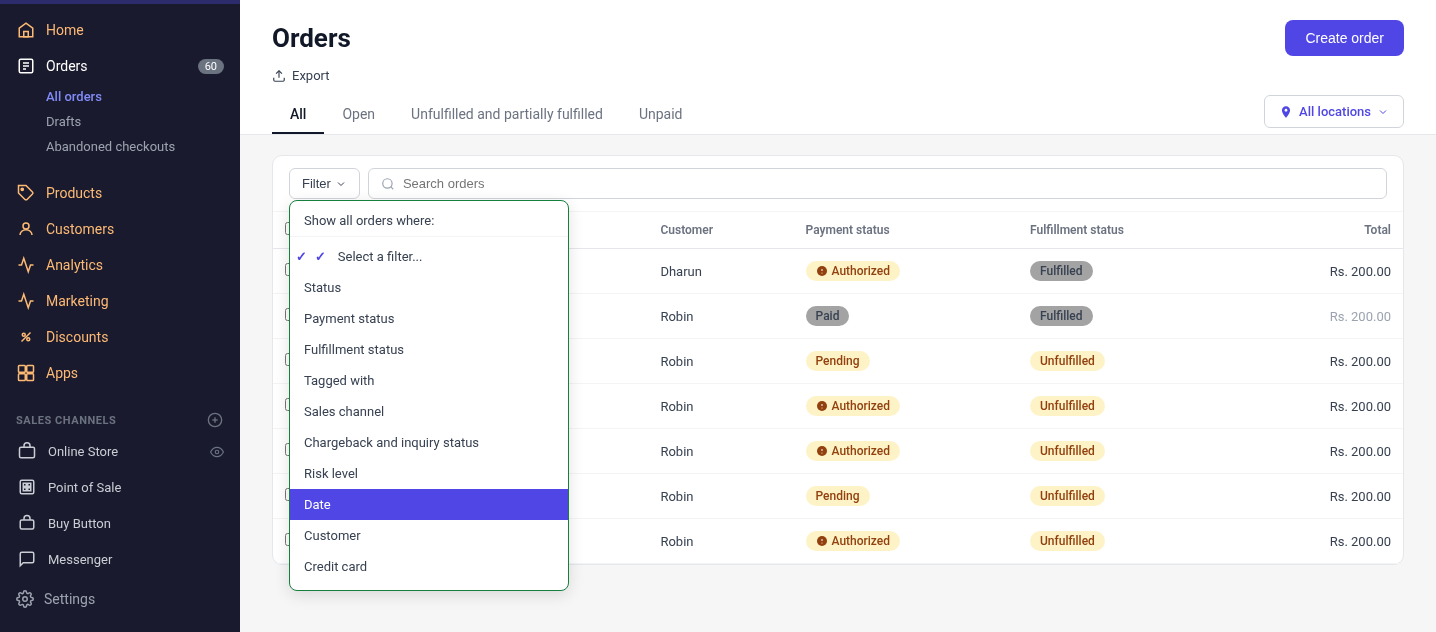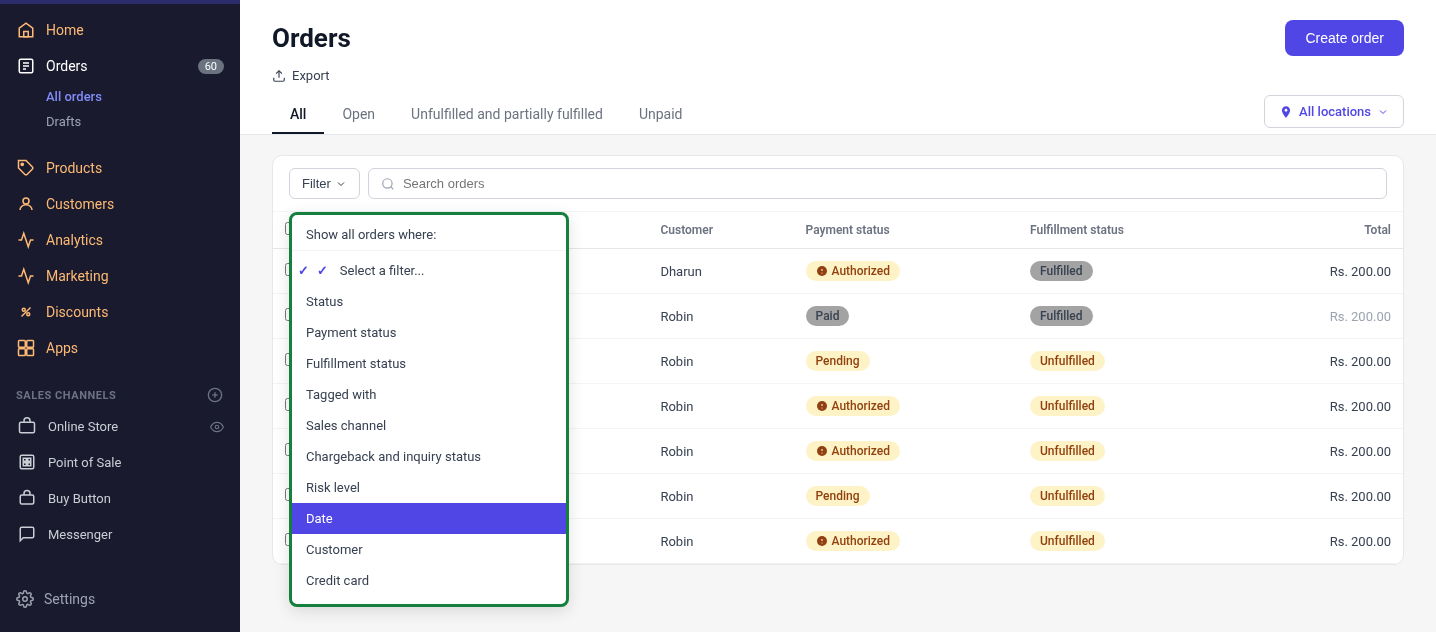--- a/index.html
+++ b/index.html
@@ -232,25 +232,25 @@
       outline: none;
       flex: 1;
       font-size: 13px;
       color: #374151;
       background: transparent;
     }
 
     
     .filter-dropdown {
       position: absolute;
-      top: 56px;
+      top: 44px;
       left: 16px;
       width: 280px;
       background: #fff;
-      border: 3px solid #15803d;
+      border: 1px solid #15803d;
       border-radius: 8px;
       box-shadow: 0 4px 16px rgba(0,0,0,0.12);
       z-index: 100;
       padding-bottom: 4px;
     }
     .filter-dropdown-header {
       padding: 12px 14px 8px 14px;
       font-size: 13px;
       color: #374151;
       border-bottom: 1px solid #f3f4f6;
@@ -345,20 +345,23 @@
           </svg>
       </span>
       <span>Orders</span>
       <span class="sidebar-badge">60</span>
     </div>
     <div class="sidebar-sub-item active-blue" style="color:#818cf8;font-weight:500;">
       <span>All orders</span>
     </div>
     <div class="sidebar-sub-item">
       <span>Drafts</span>
+    </div>
+    <div class="sidebar-sub-item">
+      <span>Abandoned checkouts</span>
     </div>
   </div>
 
   <div class="sidebar-section">
     <div class="sidebar-item">
       <span class="sidebar-icon">
         <svg width="18" height="18" viewBox="0 0 24 24" fill="none" stroke="currentColor" stroke-width="2">
             <path d="M20.59 13.41l-7.17 7.17a2 2 0 01-2.83 0L2 12V2h10l8.59 8.59a2 2 0 010 2.82z"></path>
             <circle cx="7" cy="7" r="1.5" fill="currentColor"></circle>
           </svg>

